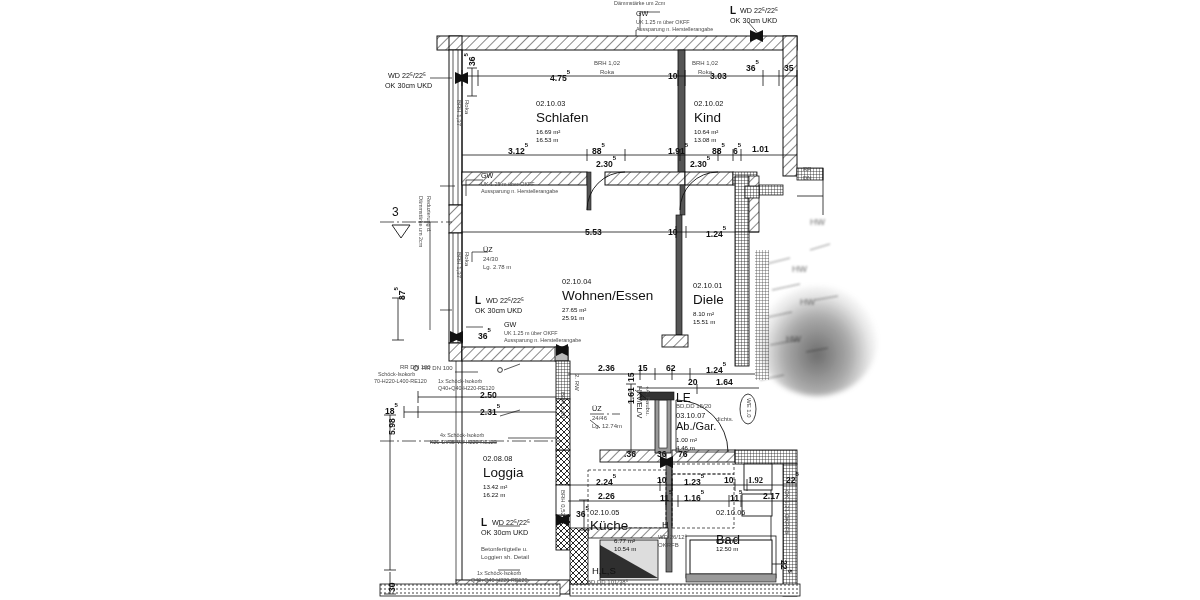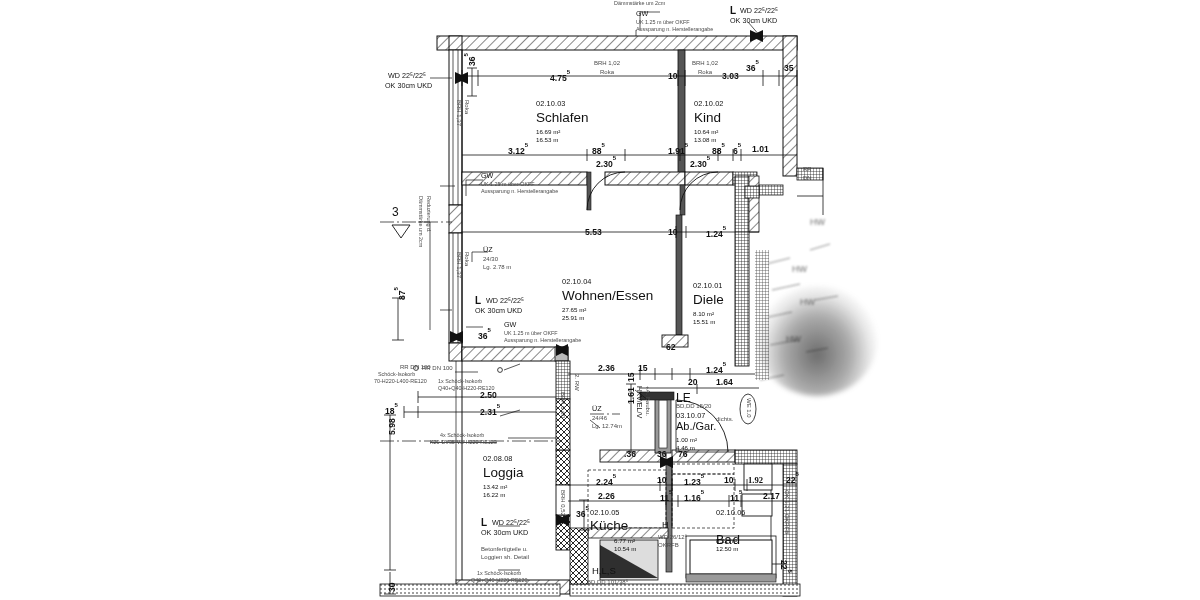--- a/index.html
+++ b/index.html
@@ -303,21 +303,21 @@
 <div class="t" style="left:730px;top:6px;font-size:10px;font-weight:bold;">L</div>
 <div class="t md" style="left:740px;top:7px;">WD 22⁵/22⁵</div>
 <div class="t md" style="left:730px;top:17px;">OK 30cm UKD</div>
 
 <div class="t md" style="left:388px;top:72px;">WD 22⁵/22⁵</div>
 <div class="t md" style="left:385px;top:82px;">OK 30cm UKD</div>
 
 <div class="t dimS" style="left:466px;top:66px;transform:rotate(-90deg);transform-origin:0 0;">36<sup>5</sup></div>
 <div class="t dimS" style="left:550px;top:72px;">4.75<sup>5</sup></div>
 <div class="t dim" style="left:668px;top:72px;">10</div>
-<div class="t dim" style="left:710px;top:72px;margin-left:12px;">3.03</div>
+<div class="t dim" style="left:710px;top:72px;">3.03</div>
 <div class="t dimS" style="left:746px;top:62px;">36<sup>5</sup></div>
 <div class="t dim" style="left:784px;top:64px;">35</div>
 
 <div class="t sm2 faint" style="left:594px;top:60px;">BRH 1,02</div>
 <div class="t sm2 faint" style="left:600px;top:69px;">Roka</div>
 <div class="t sm2 faint" style="left:692px;top:60px;">BRH 1,02</div>
 <div class="t sm2 faint" style="left:698px;top:69px;">Roka</div>
 
 <div class="t sm2 faint vert" style="left:470px;top:100px;transform:rotate(90deg);">Roka</div>
 <div class="t sm2 faint vert" style="left:462px;top:100px;transform:rotate(90deg);">BRH 1,37</div>
@@ -407,21 +407,21 @@
 
 <div class="t dim vert" style="left:388px;top:435px;transform:rotate(-90deg);">5.98</div>
 <div class="t dim vert" style="left:388px;top:592px;transform:rotate(-90deg);">30</div>
 
 <div class="t sm2 faint vert" style="left:566px;top:392px;transform:rotate(90deg);">BRH 0,60</div>
 <div class="t sm2 faint vert" style="left:566px;top:490px;transform:rotate(90deg);">BRH 0,52</div>
 <div class="t sm2 faint vert" style="left:580px;top:374px;transform:rotate(90deg);">2. RW</div>
 
 <div class="t dim" style="left:598px;top:364px;">2.36</div>
 <div class="t dim" style="left:638px;top:364px;">15</div>
-<div class="t dim" style="left:666px;top:343px;">62</div>
+<div class="t dim" style="left:666px;top:364px;">62</div>
 <div class="t dimS" style="left:706px;top:364px;">1.24<sup>5</sup></div>
 <div class="t dim" style="left:688px;top:378px;">20</div>
 <div class="t dim" style="left:716px;top:378px;">1.64</div>
 <div class="t dim vert" style="left:627px;top:404px;transform:rotate(-90deg);">1.61</div>
 <div class="t dim vert" style="left:627px;top:382px;transform:rotate(-90deg);">15</div>
 
 <div class="t md" style="left:592px;top:405px;">ÜZ</div>
 <div class="t sm2 faint" style="left:592px;top:415px;">24/46</div>
 <div class="t sm2 faint" style="left:592px;top:423px;">Lg. 12.74m</div>
 

